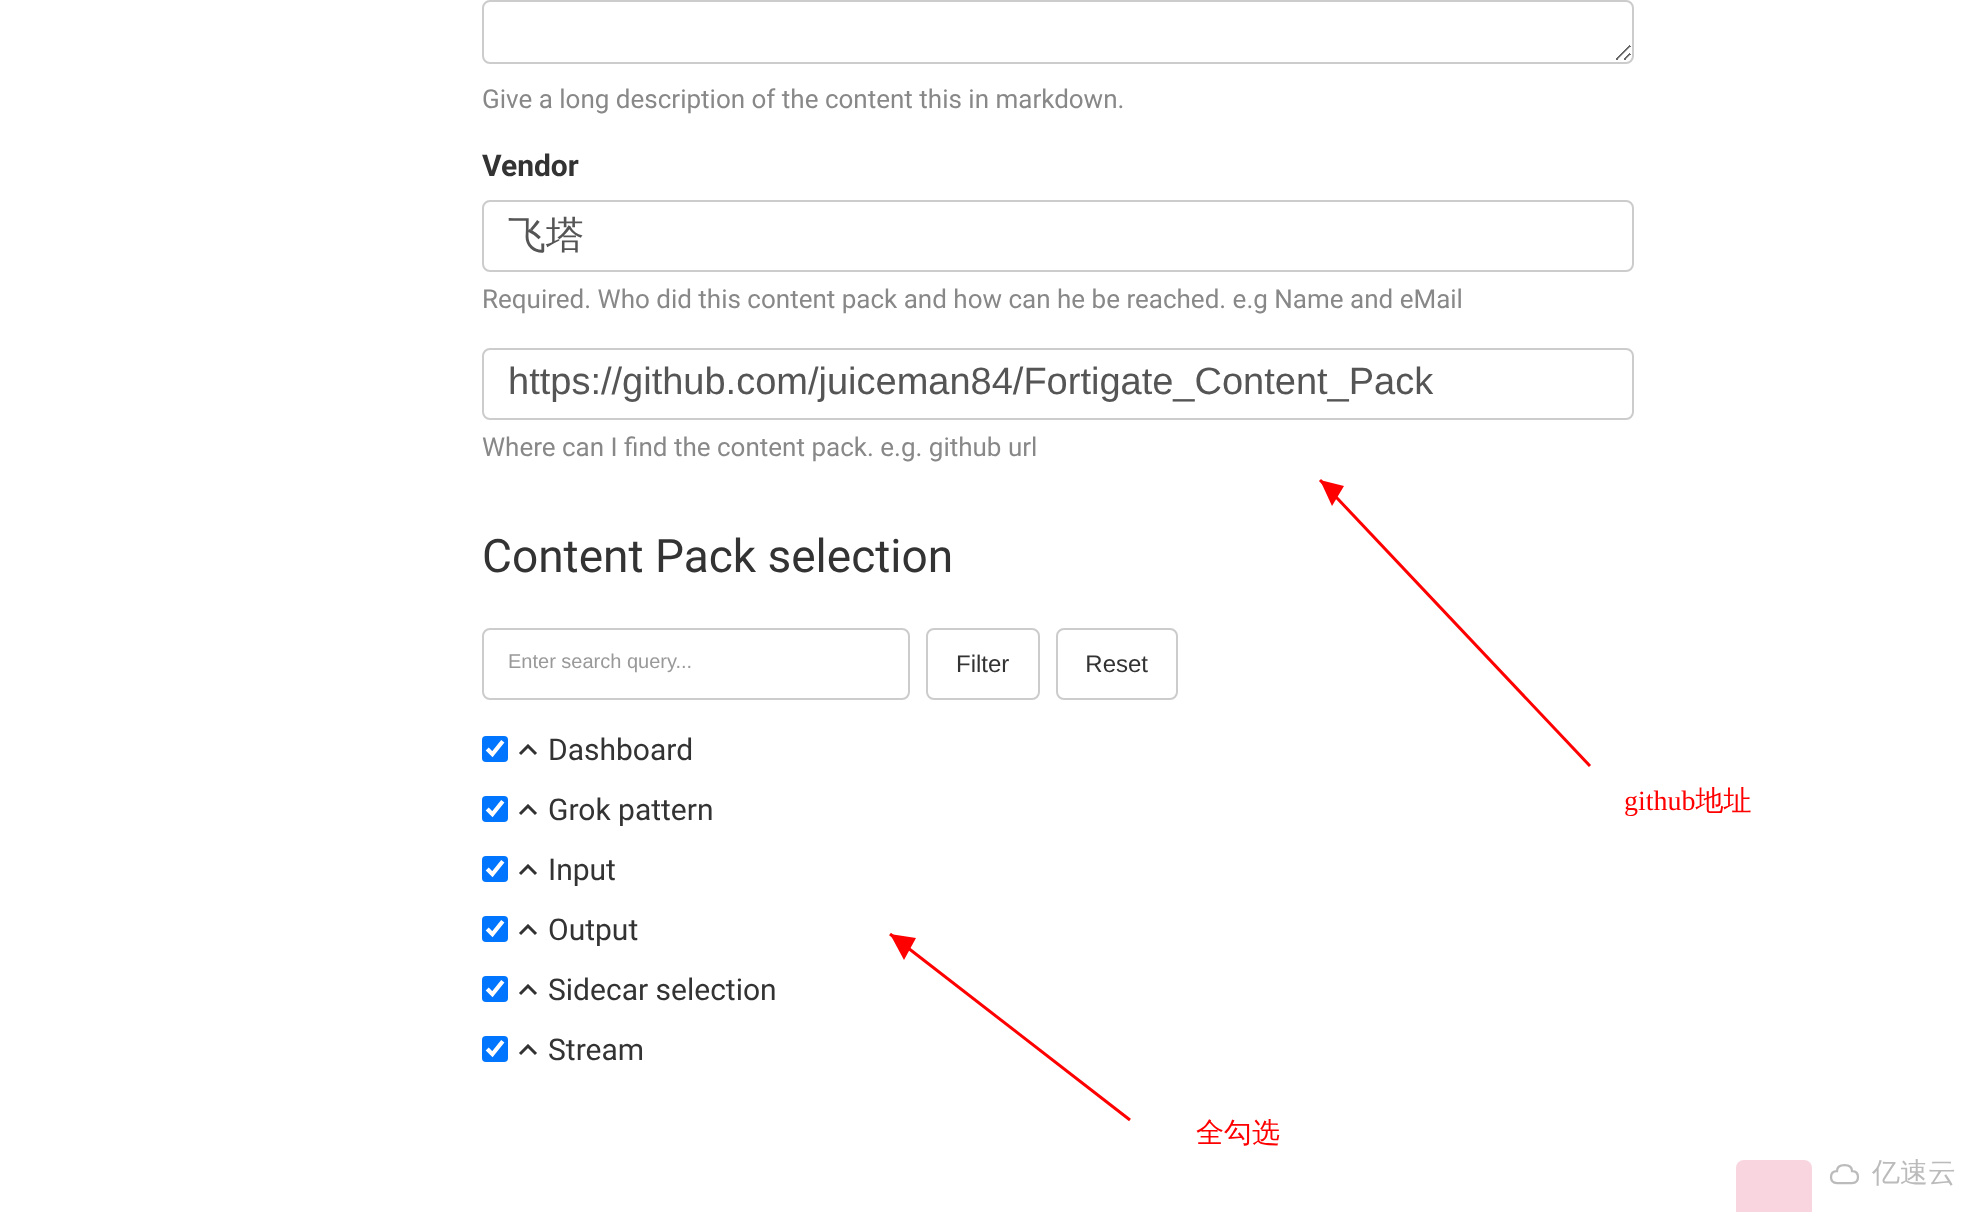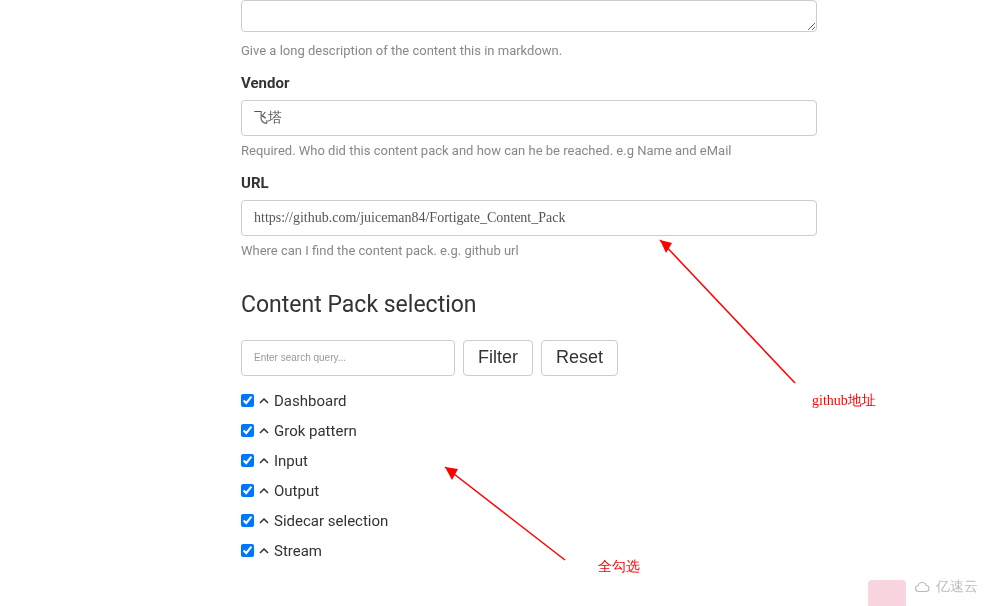--- a/index.html
+++ b/index.html
@@ -42,22 +42,22 @@
       color: #333;
       display: block;
       margin-bottom: 8px;
     }
     .text-input {
       width: 576px;
       height: 36px;
       border: 1px solid #ccc;
       border-radius: 4px;
       padding: 0 12px;
-      font-size: 14px;
-      font-family: Liberation Serif, serif;
+      font-size: 19px;
+      font-family: Liberation Sans, sans-serif;
       color: #555;
     }
     .section-heading {
       font-size: 23px;
       font-weight: 400;
       color: #333;
       margin-top: 30px;
       margin-bottom: 22px;
     }
     .search-row {
@@ -74,21 +74,21 @@
       padding: 0 12px;
       font-size: 10px;
     }
     .search-input::placeholder { color: #999; }
     .btn {
       height: 36px;
       padding: 0 14px;
       border: 1px solid #ccc;
       border-radius: 4px;
       background: #fff;
-      font-size: 18px;
+      font-size: 12px;
       color: #333;
       cursor: pointer;
     }
     .selection-list {
       display: flex;
       flex-direction: column;
       gap: 12px;
     }
     .selection-item {
       display: flex;
@@ -154,21 +154,20 @@
   <textarea class="desc-textarea" style=""></textarea>
   <div class="help-text">Give a long description of the content this in markdown.</div>
 
   <div class="form-group">
     <label class="form-label">Vendor</label>
     <input type="text" class="text-input" value="飞塔" style="">
     <div class="help-text">Required. Who did this content pack and how can he be reached. e.g Name and eMail</div>
   </div>
 
   <div class="form-group">
-    <label class="form-label">URL</label>
     <input type="text" class="text-input" value="https://github.com/juiceman84/Fortigate_Content_Pack" style="">
     <div class="help-text">Where can I find the content pack. e.g. github url</div>
   </div>
 
   <h2 class="section-heading">Content Pack selection</h2>
 
   <div class="search-row">
     <input type="text" class="search-input" placeholder="Enter search query..." style="">
     <button class="btn">Filter</button>
     <button class="btn">Reset</button>

